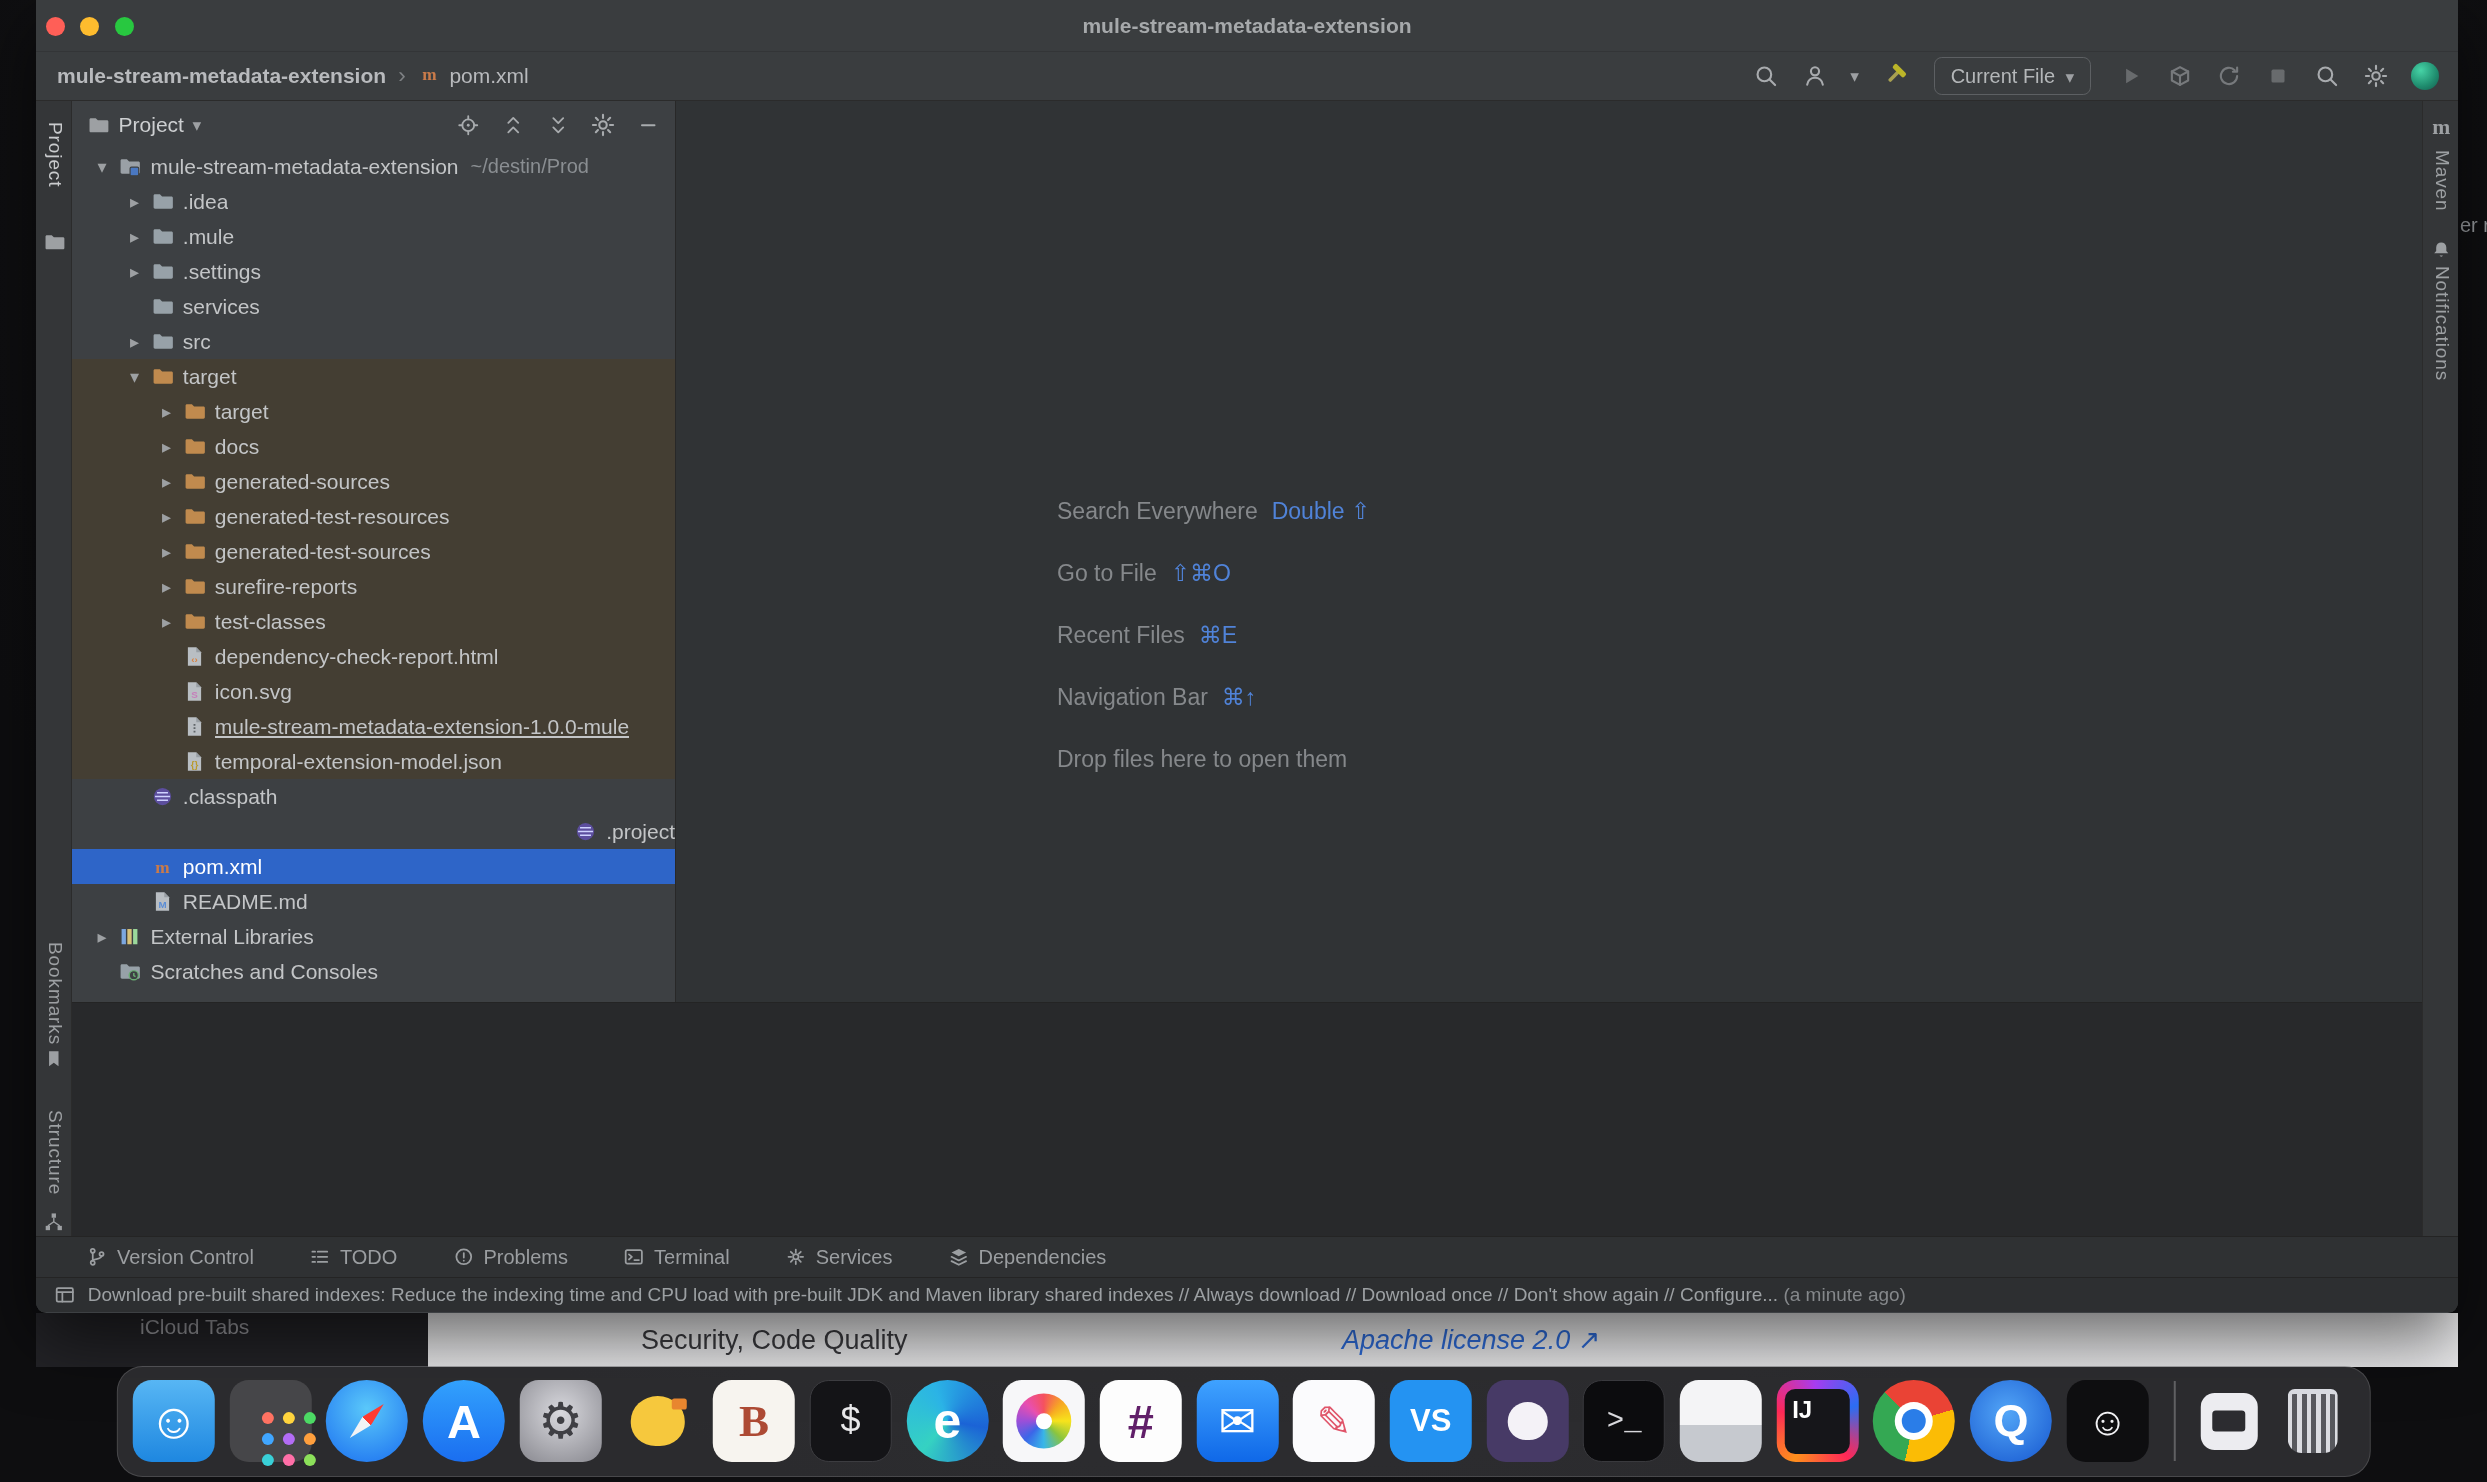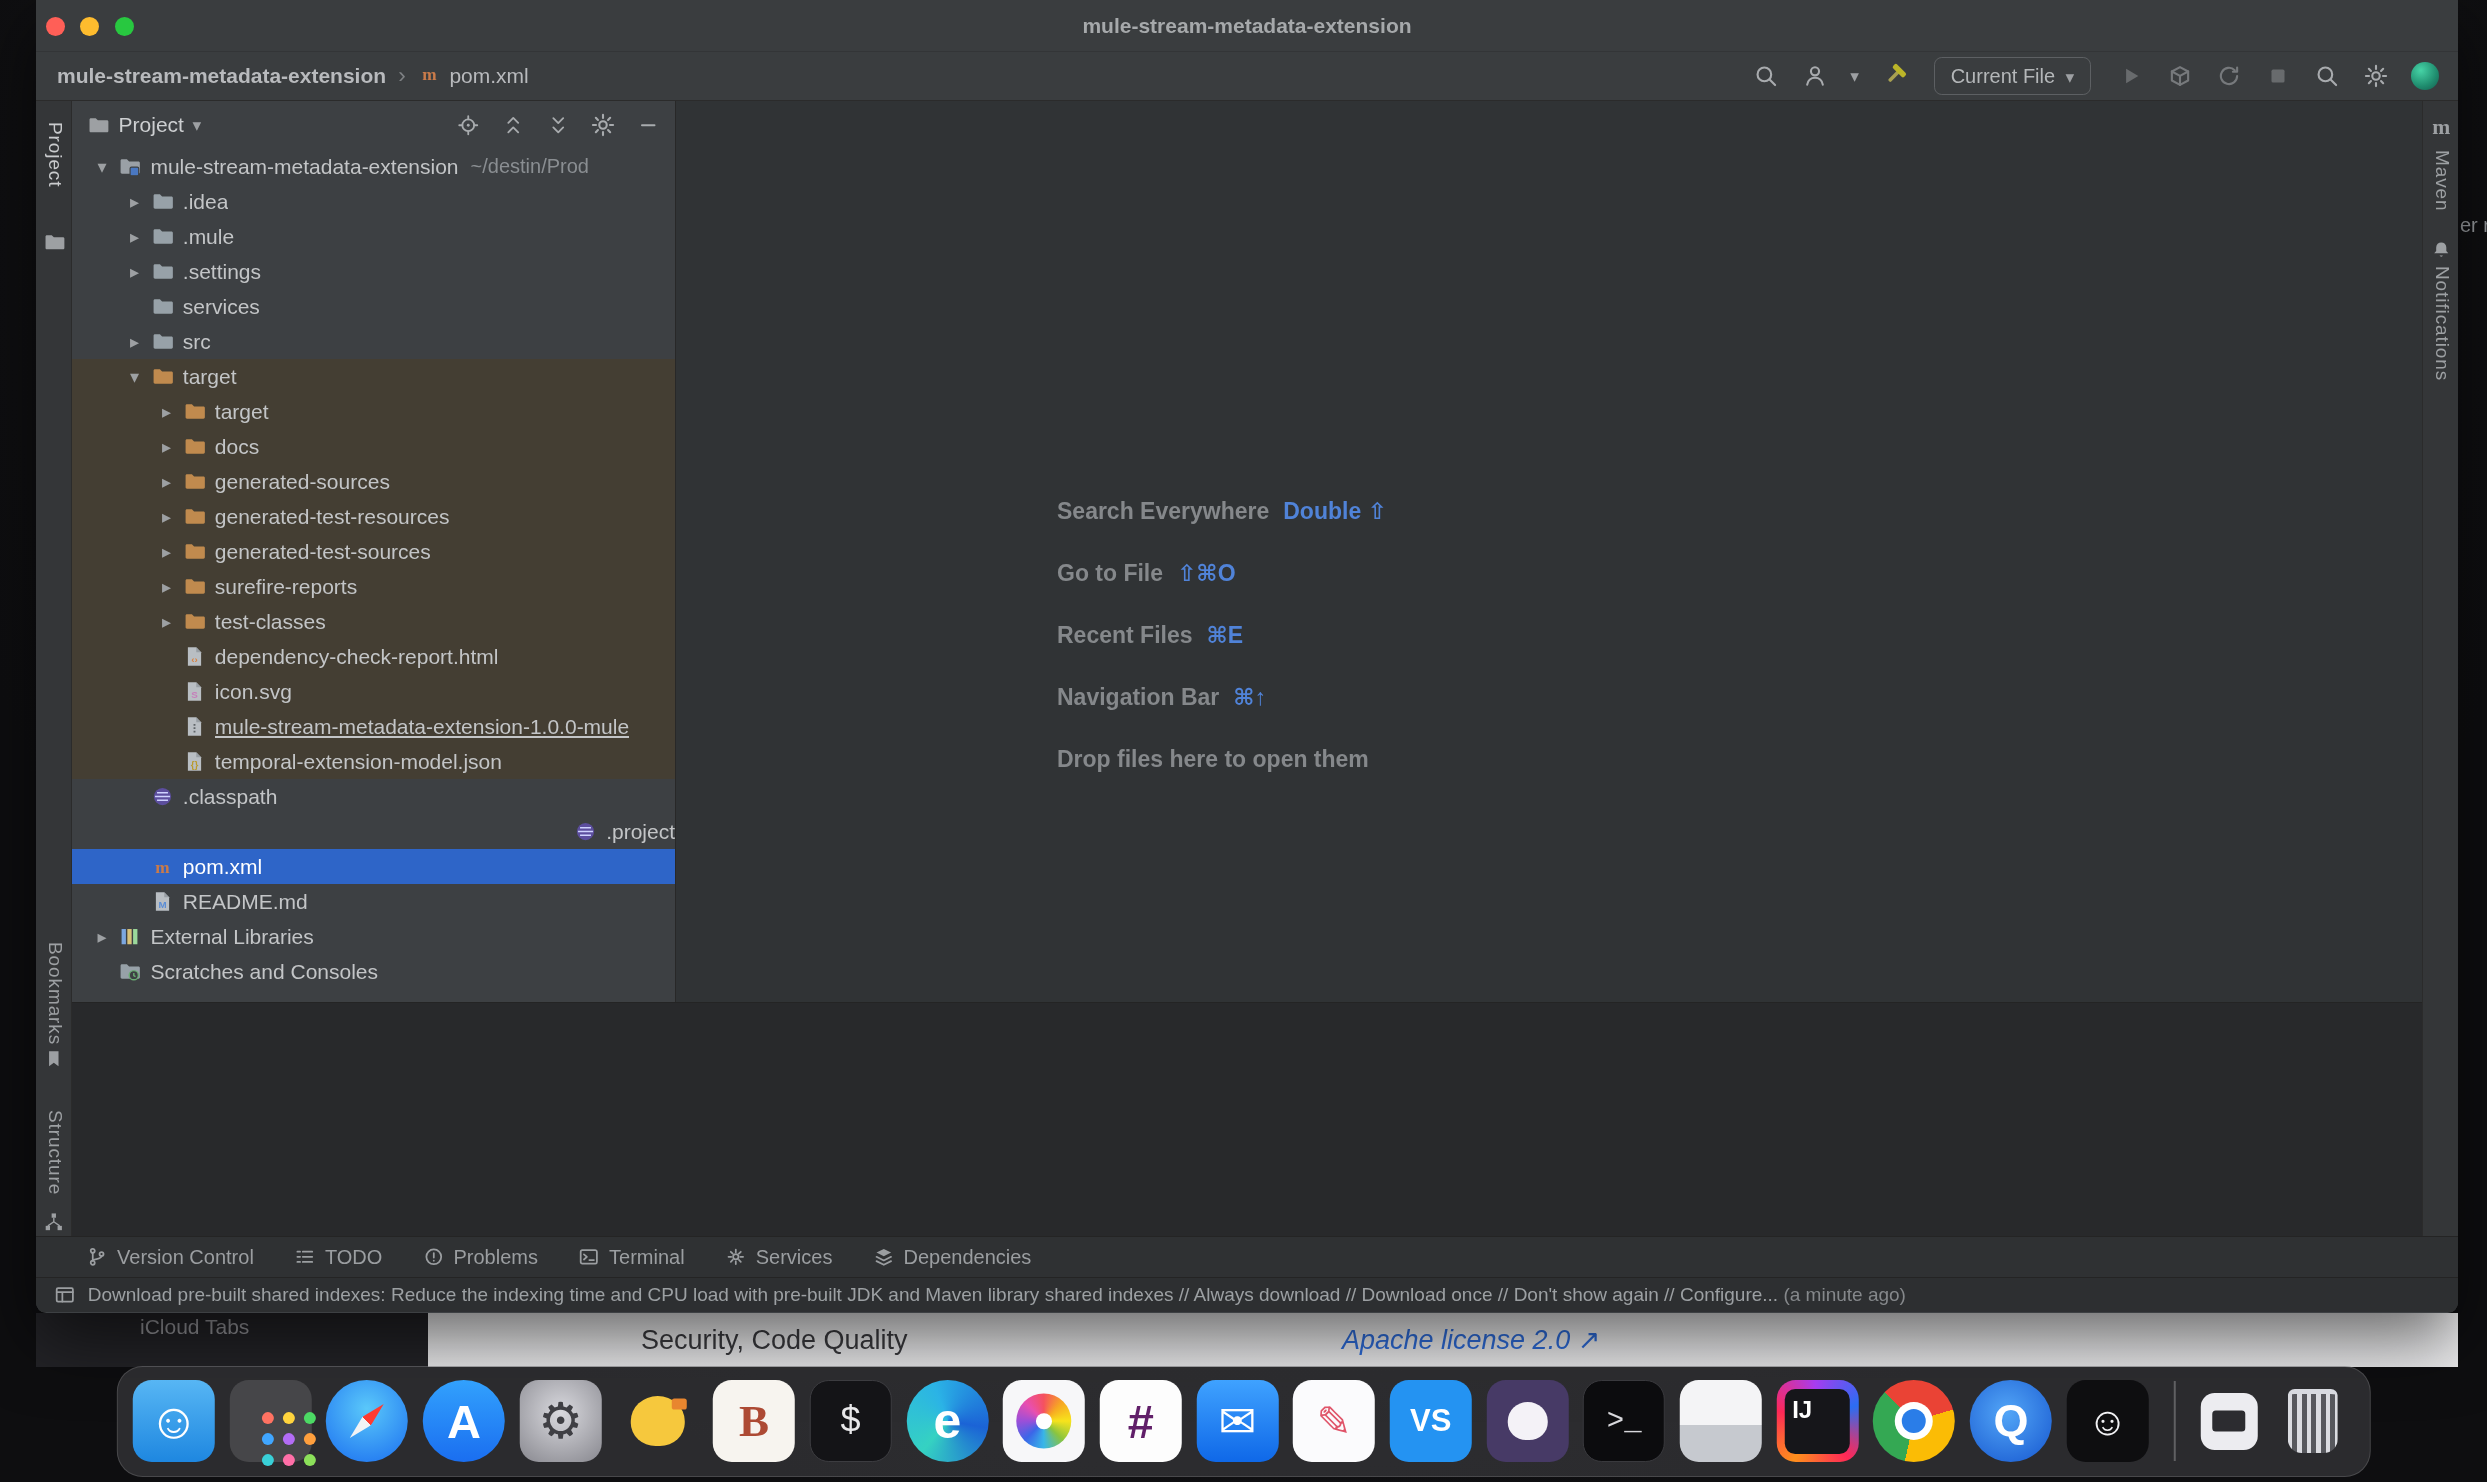--- a/index.html
+++ b/index.html
@@ -75,28 +75,28 @@
 
   .tree { flex:1; overflow:hidden; padding-top:0; }
   .tree-row { height:35px; display:flex; align-items:center; white-space:nowrap; overflow:hidden; font-size:21px; color:#c3c5c7; }
   .tree-row.scoped { background:#443e33; }
   .tree-row.selected { background:#2E65C8; color:#ffffff; }
   .chev { width:29px; text-align:center; color:#9da0a3; font-size:18px; flex:none; }
   .ticon { width:26px; height:24px; margin-right:7.8px; display:flex; align-items:center; justify-content:center; flex:none; }
   .tlabel { overflow:hidden; }
   .tsuffix { margin-left:12px; color:#8a8e92; font-size:20px; }
 
-  .editor { flex:1; position:relative; background:#303335; min-width:0;font-weight:bold; }
+  .editor { flex:1; position:relative; background:#303335; min-width:0; }
   .shortcuts { position:absolute; left:381px; top:379px; }
   .sline { height:62px; display:flex; align-items:center; gap:14px; }
   .slabel { color:#85888b; font-size:23px; }
   .skeys { color:#5083D8; font-size:23px; }
 
   .bbar { height:41px; background:#2f3133; border-top:0.9px solid #242424; }
-  .bbar > div { height:100%; display:flex; align-items:center; gap:40px; padding-left:50px; }
+  .bbar > div { height:100%; display:flex; align-items:center; gap:55px; padding-left:50px; }
   .bitem { display:flex; align-items:center; gap:8.6px; color:#9b9ea1; font-size:20px; }
   .bico { width:22.5px; height:22.5px; display:flex; align-items:center; justify-content:center; }
 
   .sbar { height:35px; background:#2d2f31; border-top:0.9px solid #242424; display:flex; align-items:center; gap:12px; padding:0 17.3px; }
   .sico2 { width:22.5px; height:22.5px; display:flex; align-items:center; justify-content:center; }
   .stext { color:#9ca0a3; font-size:19px; white-space:nowrap; overflow:hidden; }
   .slink { color:#9ca0a3; text-decoration:none; }
   .stime { color:#85888b; }
 
   

